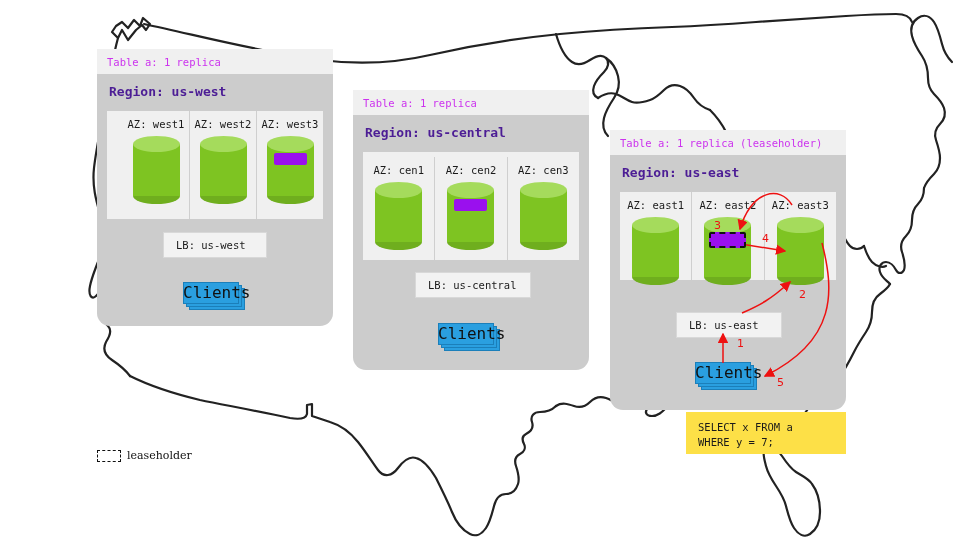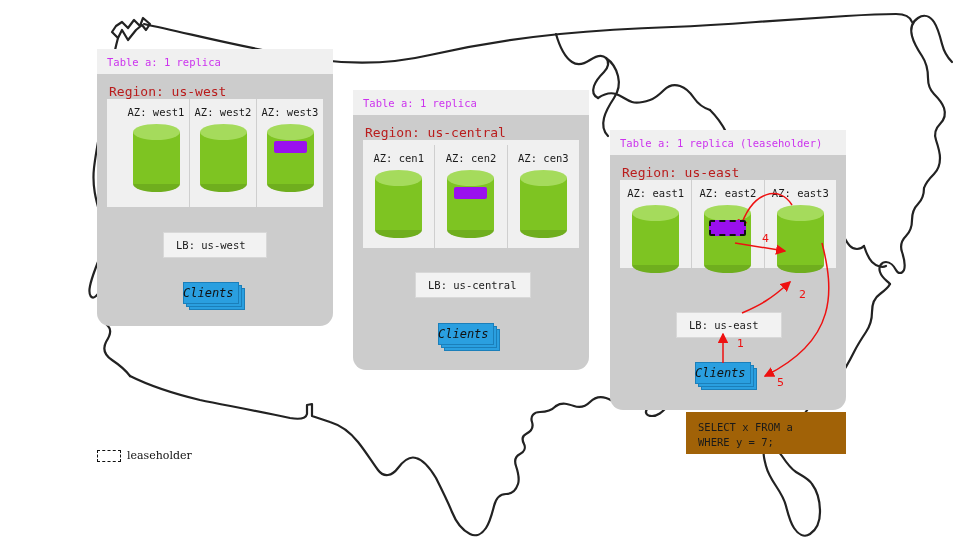--- a/index.html
+++ b/index.html
@@ -24,24 +24,25 @@
   }
   .panel-header{
     background:#f0f0f0;
     color:#cc33ee;
     font-size:10.5px;
     padding:7px 10px 6px 10px;
     letter-spacing:0px;
     white-space:nowrap;
   }
   .region-title{
-    color:#b91c1c;
+    color:#4c1d95;
     font-size:13px;
-    padding:10px 12px 0 12px;
+    padding:10px 12px 12px 12px;
     white-space:nowrap;
+    font-weight:bold;
   }
   .az-row{
     display:flex;
     background:#f0f0f0;
     margin:0 10px;
     box-sizing:border-box;
   }
   .az-cell{
     flex:1;
     position:relative;
@@ -122,31 +123,30 @@
     box-sizing:border-box;
   }
   .clients .s3{left:6px;top:6px;}
   .clients .s2{left:3px;top:3px;}
   .clients .s1{left:0;top:0;}
   .clients-label{
     position:absolute;left:0;top:0;
     width:40px;height:22px;
     line-height:22px;
     text-align:center;
-    font-size:12px;
+    font-size:16px;
     color:#111111;
     z-index:5;
     white-space:nowrap;
-    font-style:italic;
   }
 
   
   .sql-box{
     position:absolute;
-    background:#a16207;
+    background:#fde047;
     font-size:10.5px;
     color:#1a1a1a;
     padding:8px 12px;
     line-height:1.45;
     white-space:pre;
     box-sizing:border-box;
   }
 
   
   .legend{

